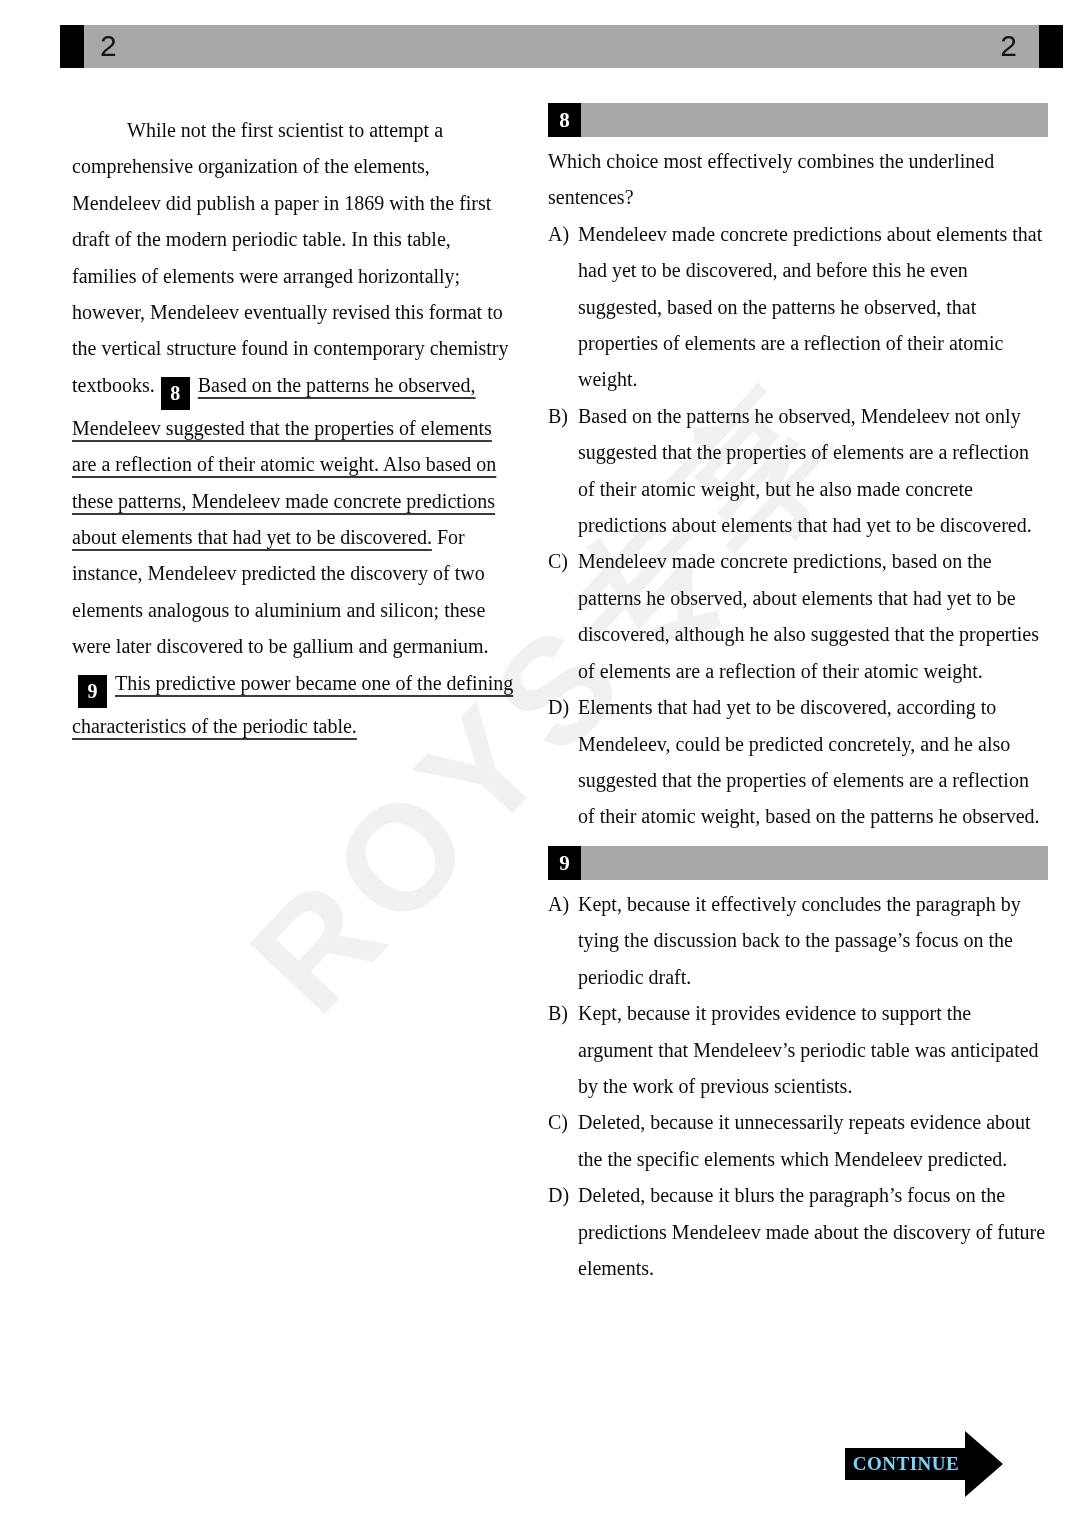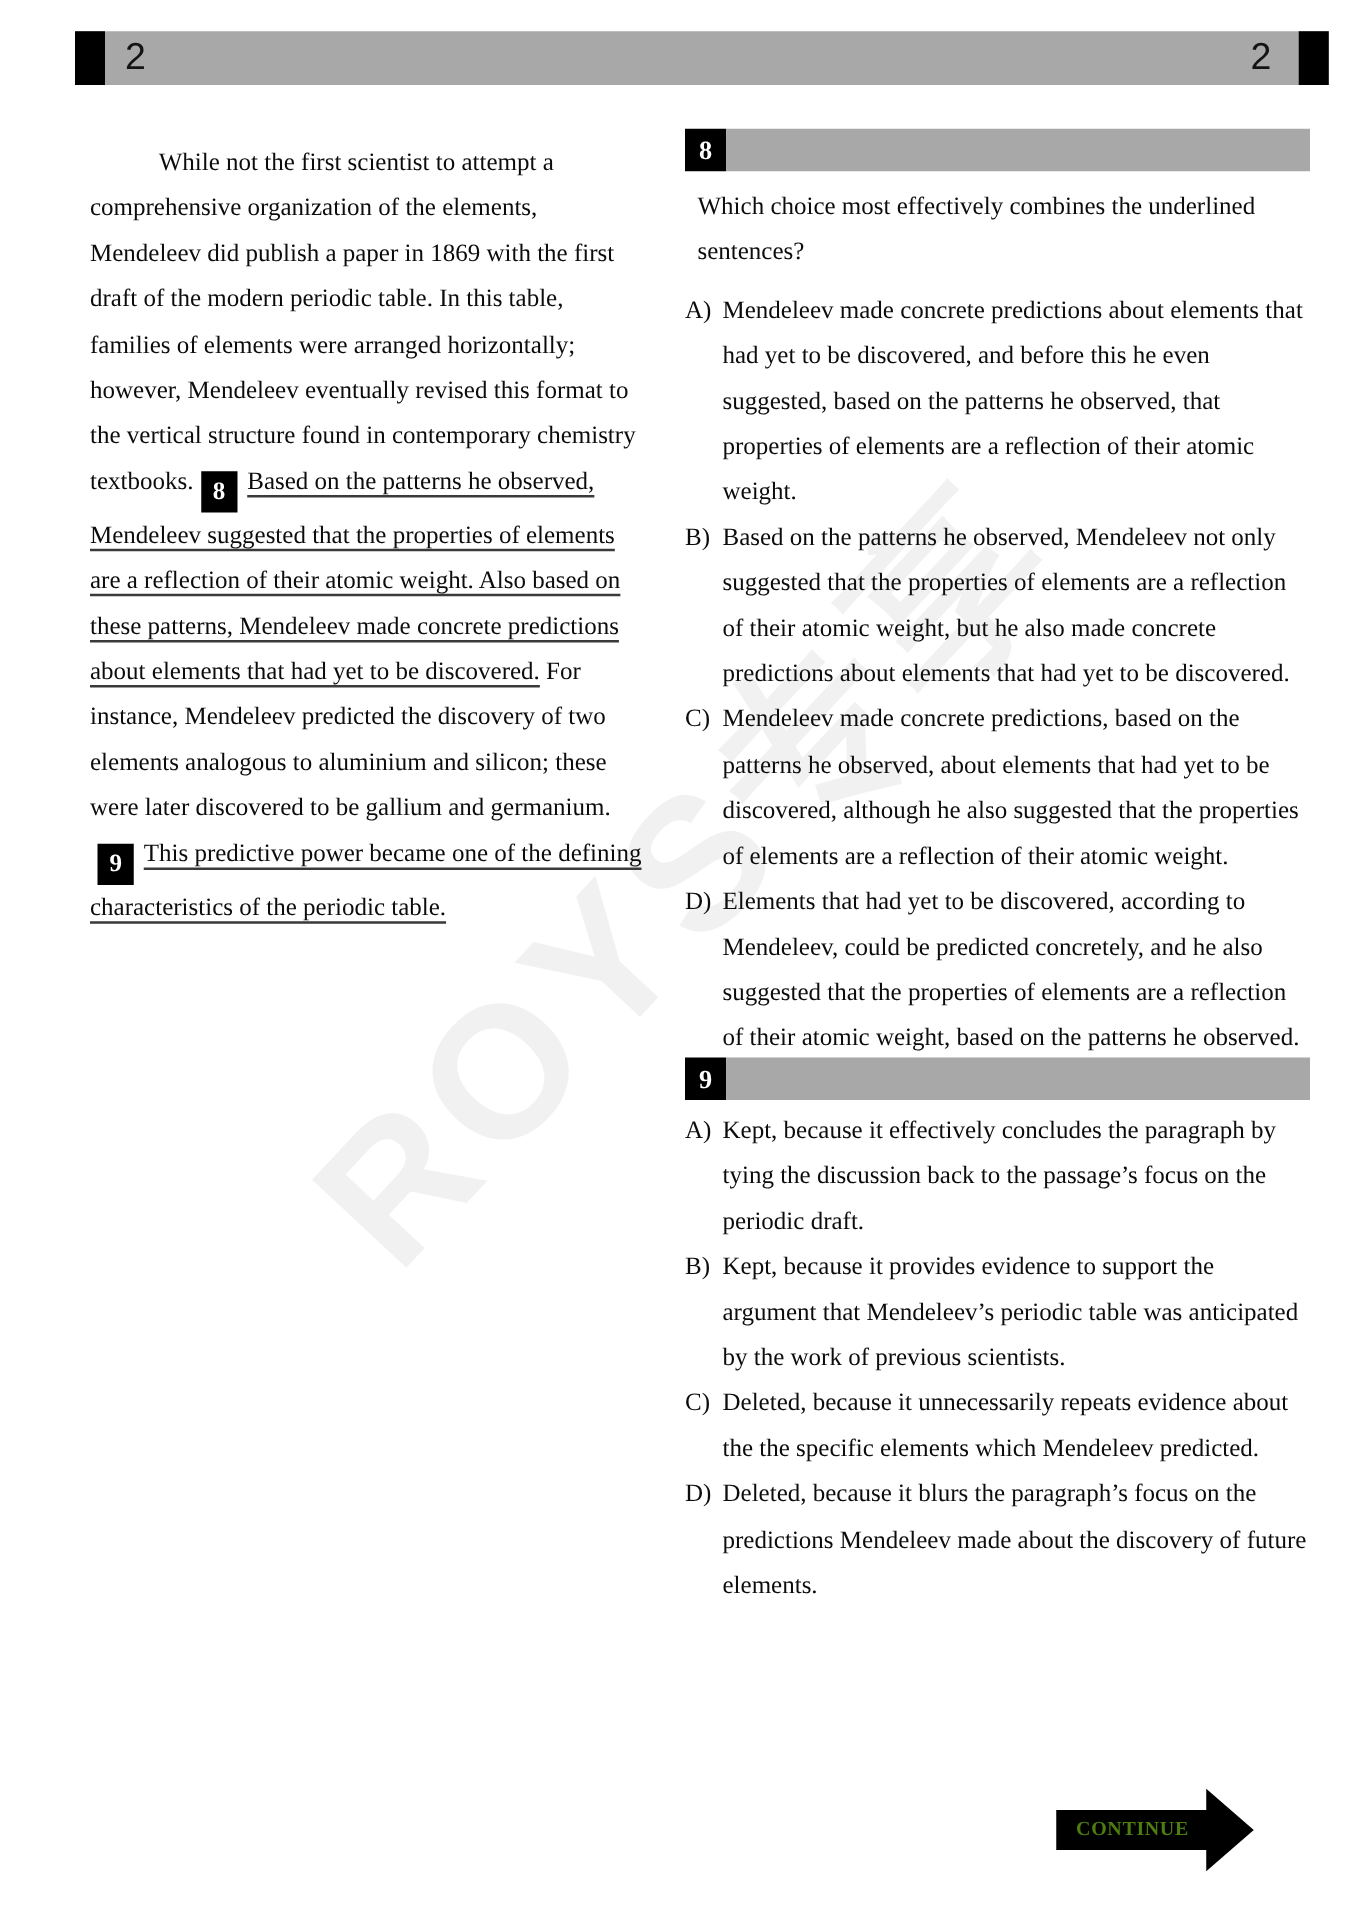--- a/index.html
+++ b/index.html
@@ -90,40 +90,40 @@
   #q8 { top: 103px; }
   #q9 { top: 846px; }
   .q-header { display: flex; height: 34px; margin-bottom: 6px; }
   .q-num {
     width: 33px; flex: none;
     background: #000; color: #fff;
     font-weight: bold; font-size: 21px;
     display: flex; align-items: center; justify-content: center;
   }
   .q-bar { flex: 1; background: #a8a8a8; }
-  .q-prompt { margin: 10px; }
+  .q-prompt { margin: 0; }
   .choices { margin: 0; }
   .choice { display: flex; }
   .choice-label { flex: none; width: 30px; }
   .choice-text { flex: 1; }
 
   
   .continue {
     position: absolute;
     left: 845px; top: 1430px;
     width: 158px; height: 68px;
     cursor: pointer;
   }
   .continue-rect {
     position: absolute;
     left: 0; top: 18px;
     width: 122px; height: 32px;
-    background: #000; color: #4d7c0f;
+    background: #000; color: #7dd3fc;
     font-family: "Liberation Serif", serif;
-    font-weight: bold; font-size: 16px;
+    font-weight: bold; font-size: 19px;
     letter-spacing: 0.5px;
     display: flex; align-items: center; justify-content: center;
   }
   .continue-tri {
     position: absolute;
     left: 120px; top: 1px;
     width: 0; height: 0;
     border-left: 38px solid #000;
     border-top: 33px solid transparent;
     border-bottom: 33px solid transparent;

